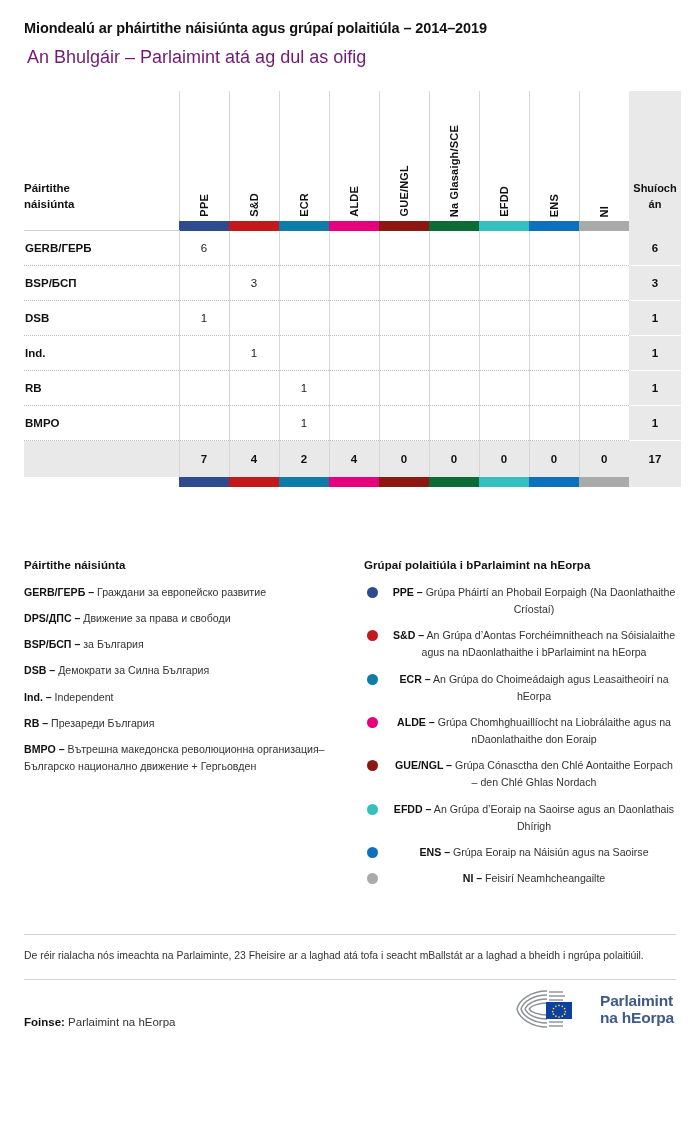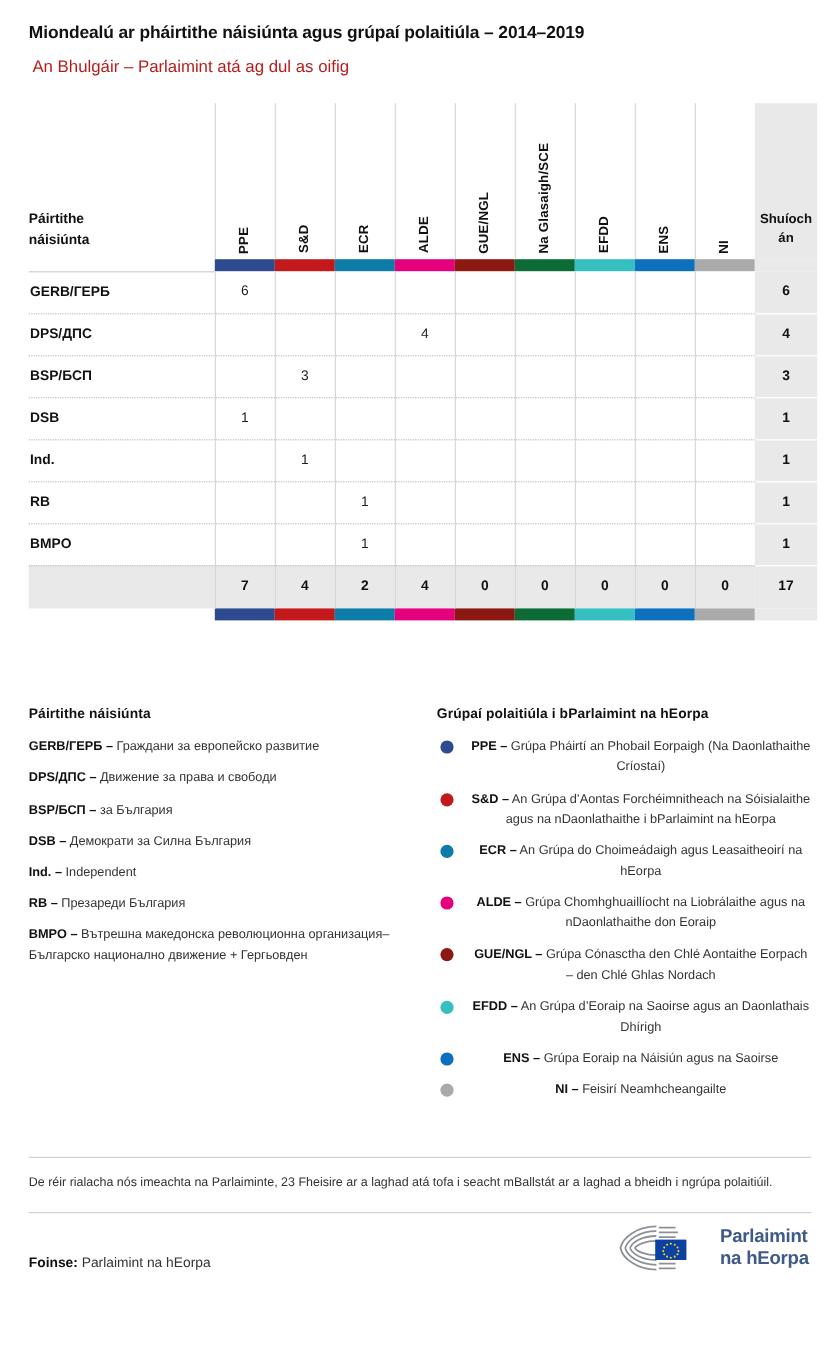--- a/index.html
+++ b/index.html
@@ -12,21 +12,21 @@
     -webkit-font-smoothing: antialiased;
   }
   .page { position: relative; width: 700px; height: 1131px; overflow: hidden; padding: 0 24px; }
 
   
   .title {
     font-size: 14.5px; font-weight: bold; letter-spacing: -0.1px;
     color: #111; padding-top: 20px; line-height: 1.2;
   }
   .subtitle {
-    font-size: 14px; font-weight: normal; color: #b91c1c;
+    font-size: 18px; font-weight: normal; color: #701a75;
     padding-top: 10px; padding-left: 3px; line-height: 1.2;
   }
 
   
   .table-wrap { margin-top: 22px; position: relative; }
   table.grid { border-collapse: collapse; width: 652px; table-layout: fixed; }
   table.grid col.c-label { width: 155px; }
   table.grid col.c-grp   { width: 50px; }
   table.grid col.c-tot   { width: 52px; }
 
@@ -206,33 +206,20 @@
             <td>6</td>
             <td></td>
             <td></td>
             <td></td>
             <td></td>
             <td></td>
             <td></td>
             <td></td>
             <td></td>
             <td class="totcell">6</td>
-          </tr>
-          <tr>
-            <td class="rowlabel">DPS/ДПС</td>
-            <td></td>
-            <td></td>
-            <td></td>
-            <td>4</td>
-            <td></td>
-            <td></td>
-            <td></td>
-            <td></td>
-            <td></td>
-            <td class="totcell">4</td>
           </tr>
           <tr>
             <td class="rowlabel">BSP/БСП</td>
             <td></td>
             <td>3</td>
             <td></td>
             <td></td>
             <td></td>
             <td></td>
             <td></td>

